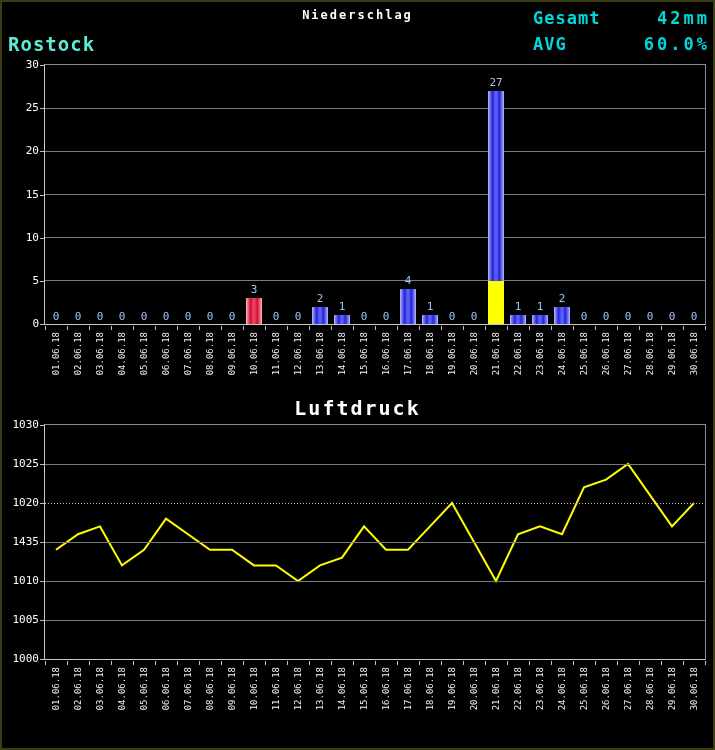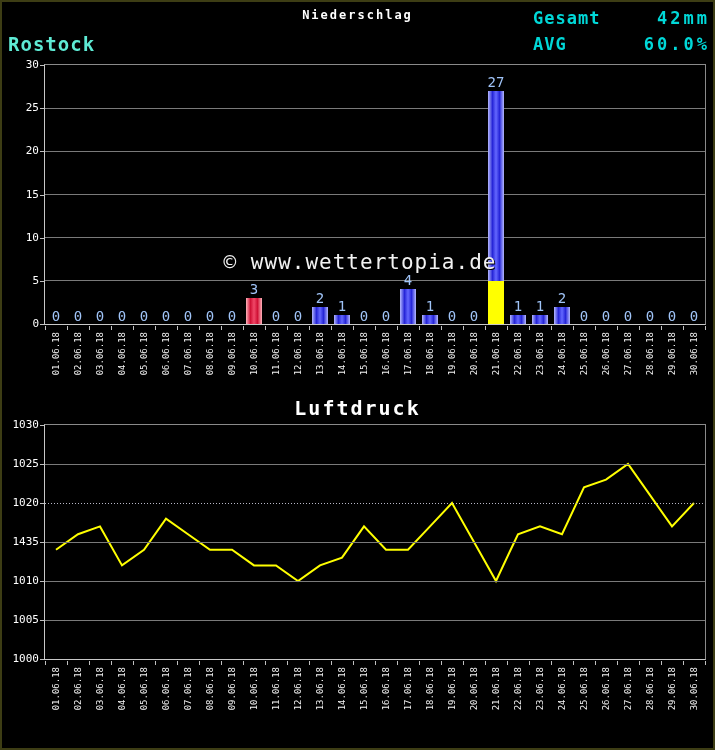--- a/index.html
+++ b/index.html
@@ -37,42 +37,41 @@
         writing-mode:vertical-rl;transform:rotate(180deg);}
 
   .chart2-title{position:absolute;left:0;top:396px;width:715px;text-align:center;
                 font-size:20px;font-weight:bold;letter-spacing:2px;color:#ffffff;}
 
   
   .bar{position:absolute;bottom:0;width:16px;}
   .bar-blue{background:linear-gradient(90deg,#b4b8ff 0%,#2626d8 28%,#6468ff 50%,#2626d8 72%,#b4b8ff 100%);}
   .bar-red{background:linear-gradient(90deg,#ffb4bc 0%,#d01236 28%,#f04868 50%,#d01236 72%,#ffb4bc 100%);}
   .bar-yellow{background:#ffff00;}
-  .bar-label{position:absolute;width:22px;text-align:center;font-size:14px;color:#a0c4f8;line-height:13px;}
+  .bar-label{position:absolute;width:22px;text-align:center;font-size:11px;color:#a0c4f8;line-height:13px;}
 
   .watermark{position:absolute;left:315px;top:185px;transform:translateX(-50%);
              font-size:21px;letter-spacing:1px;color:#f2f2f2;white-space:nowrap;
              text-shadow:1px 1px 0 #000;z-index:2;}
   #press-svg{position:absolute;inset:0;overflow:visible;}
 </style>
 </head>
 <body>
 
 <div id="page">
   <div id="border-frame"></div>
 
   <div class="hdr-title">Niederschlag</div>
   <div class="hdr-station">Rostock</div>
   <div class="hdr-kv-label" style="top:8px;">Gesamt</div>
   <div class="hdr-kv-value" style="top:8px;">42mm</div>
   <div class="hdr-kv-label" style="top:34px;">AVG</div>
   <div class="hdr-kv-value" style="top:34px;">60.0%</div>
 
   <div id="precip-plot" class="plot">
-    <div class="watermark">© www.wettertopia.de</div>
   <div class="gridline" style="top: 215.333px;"></div>
       <div class="gridline" style="top: 172.167px;"></div>
       <div class="gridline" style="top: 129px;"></div>
       <div class="gridline" style="top: 85.8333px;"></div>
       <div class="gridline" style="top: 42.6667px;"></div>
       <div class="bar-label" style="left: 0px; top: 245px;">0</div>
       <div class="bar-label" style="left: 22px; top: 245px;">0</div>
       <div class="bar-label" style="left: 44px; top: 245px;">0</div>
       <div class="bar-label" style="left: 66px; top: 245px;">0</div>
       <div class="bar-label" style="left: 88px; top: 245px;">0</div>

